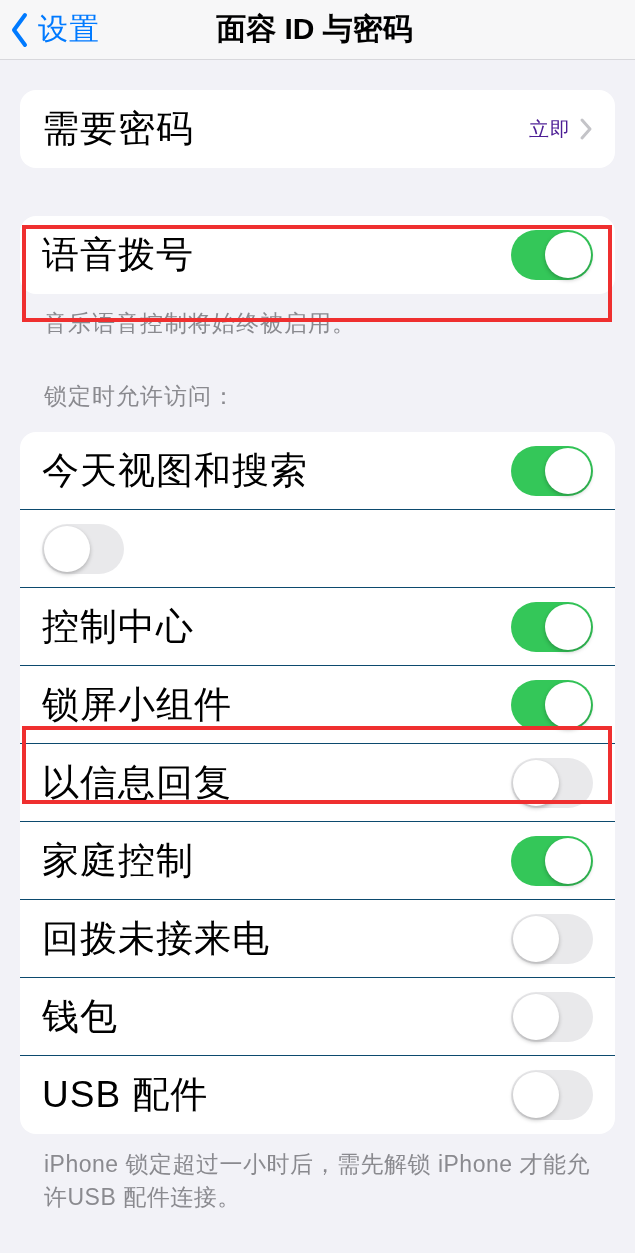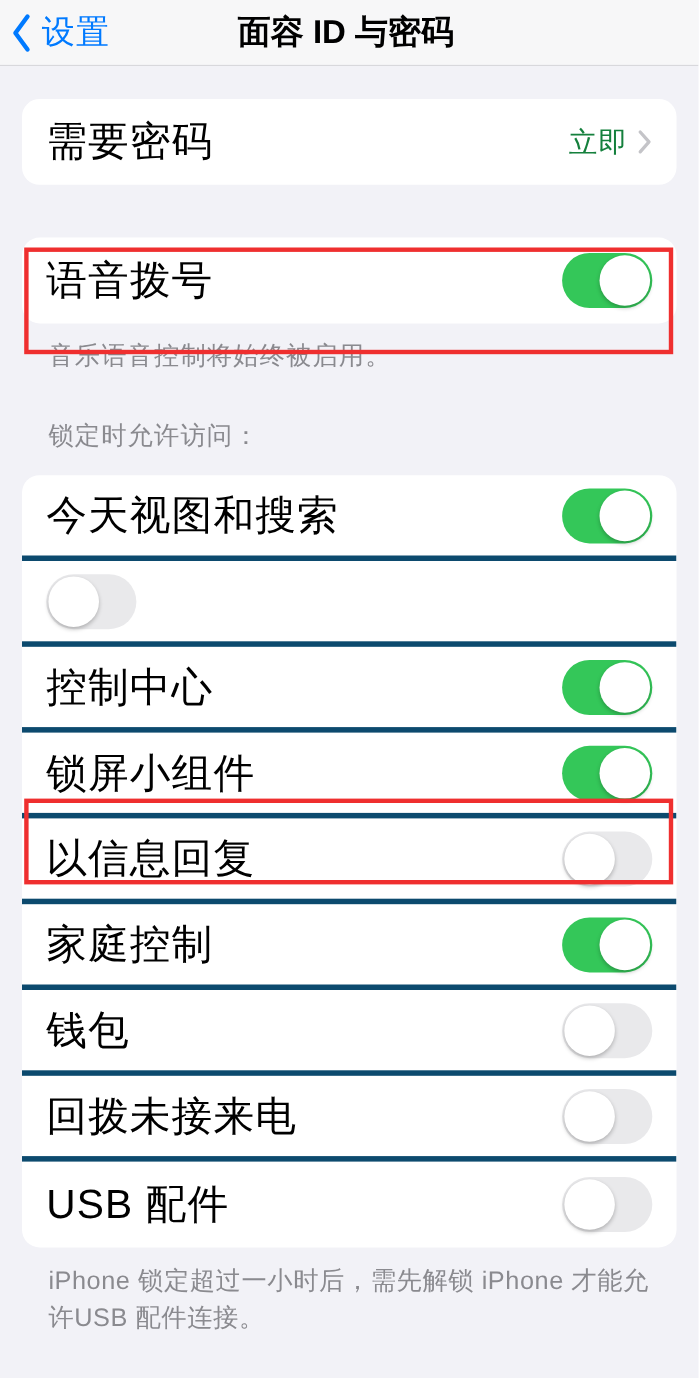--- a/index.html
+++ b/index.html
@@ -42,25 +42,25 @@
       border-radius:16px;
       overflow:hidden;
     }
     .group.first { margin-top:30px; }
     .group.second { margin-top:48px; }
     .group.third  { margin-top:10px; }
     .row {
       display:flex; align-items:center;
       padding:0 22px;
       height:78px;
-      border-bottom:5px solid #0c4a6e;
+      border-bottom:1px solid #0c4a6e;
     }
     .row:last-child { border-bottom:none; }
     .row-label { font-size:37px; color:#000; flex:1; letter-spacing:1px; }
-    .row-value { font-size:26px; color:#15803d; margin-right:8px; letter-spacing:1px; }
+    .row-value { font-size:20px; color:#4c1d95; margin-right:8px; letter-spacing:1px; }
     .chevron { width:14px; height:24px; }
     .chevron path { stroke:#c4c4c8; stroke-width:3; fill:none; stroke-linecap:round; stroke-linejoin:round; }
     
     .toggle {
       width:82px; height:50px; border-radius:25px;
       position:relative; flex-shrink:0;
       transition:background .2s;
     }
     .toggle .knob {
       position:absolute; top:2px; width:46px; height:46px;
@@ -161,27 +161,27 @@
           <div class="knob"></div>
         </div>
     </div>
     <div class="row">
       <span class="row-label">家庭控制</span>
       <div class="toggle on">
           <div class="knob"></div>
         </div>
     </div>
     <div class="row">
-      <span class="row-label">钱包</span>
+      <span class="row-label">回拨未接来电</span>
       <div class="toggle off">
           <div class="knob"></div>
         </div>
     </div>
     <div class="row">
-      <span class="row-label">回拨未接来电</span>
+      <span class="row-label">钱包</span>
       <div class="toggle off">
           <div class="knob"></div>
         </div>
     </div>
     <div class="row">
       <span class="row-label">USB 配件</span>
       <div class="toggle off">
           <div class="knob"></div>
         </div>
     </div>

